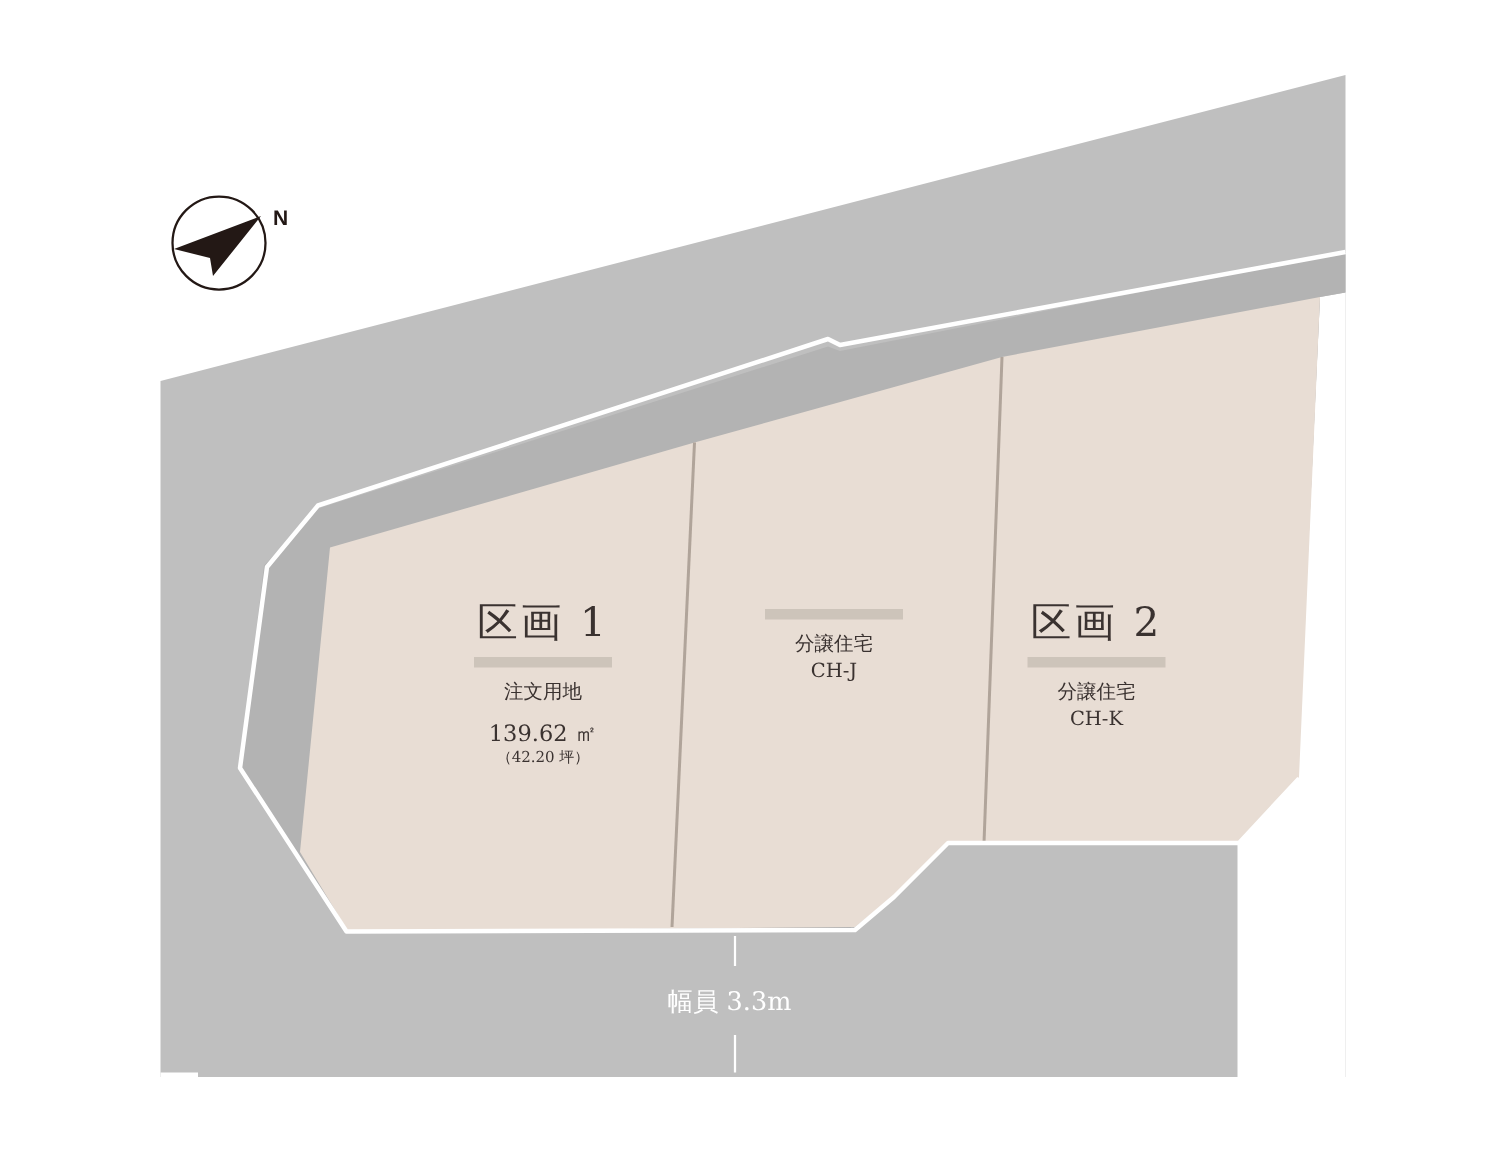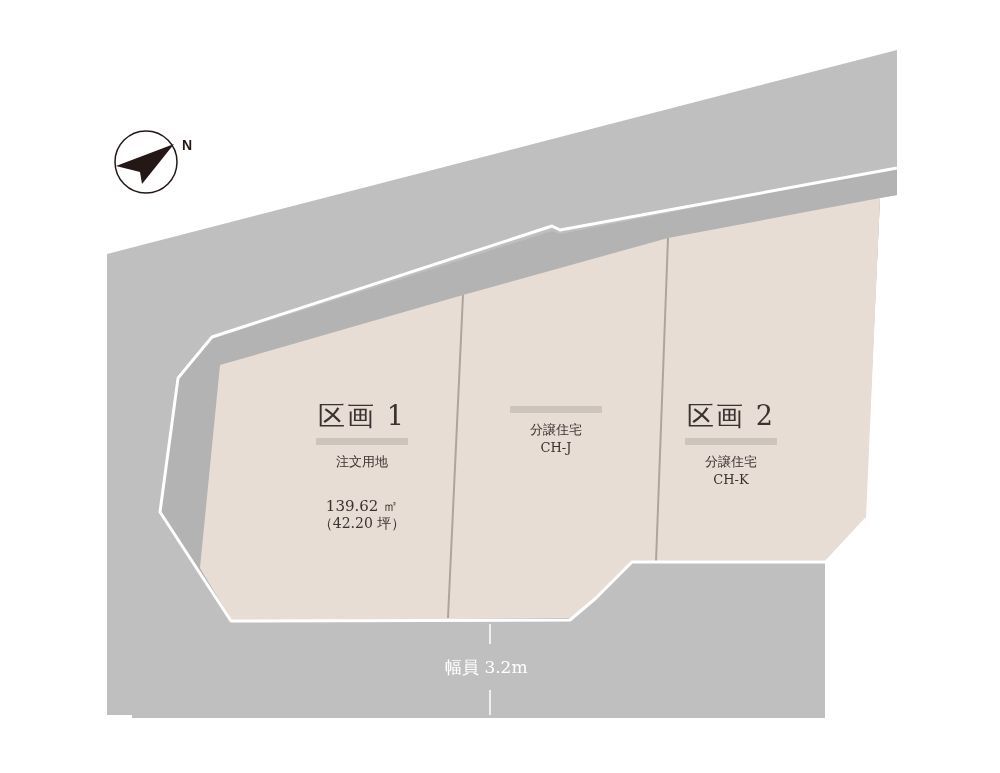--- a/index.html
+++ b/index.html
@@ -2,21 +2,21 @@
 <html><head>
   <meta charset="utf-8">
   <style>
     html, body { margin: 0; padding: 0; background: #ffffff; }
     body { width: 1000px; height: 773px; position: relative; overflow: hidden; font-family: "DejaVu Serif", "Liberation Serif", serif; }
     #plan { position: absolute; left: 0; top: 0; width: 1000px; height: 773px; }
     .lot-label { position: absolute; text-align: center; color: #3a3230; }
     .lot-title { font-size: 27px; letter-spacing: 2px; line-height: 32px; }
     .lot-bar { height: 7px; background: #cdc4ba; margin: 6px auto 8px; }
     .lot-sub { font-size: 13px; line-height: 18px; color: #3a3230; }
-    .lot-area { font-size: 15px; line-height: 16px; color: #3a3230; margin-top: 27px; }
+    .lot-area { font-size: 15px; line-height: 16px; color: #3a3230; margin-top: 10px; }
     .road-label { position: absolute; left: 445px; top: 656px; width: 110px; color: #ffffff; font-size: 17px; text-align: left; }
     .compass { position: absolute; left: 110px; top: 126px; width: 96px; height: 70px; }
   </style>
 </head>
 <body>
 
 <svg id="plan" viewBox="0 0 1000 773" xmlns="http://www.w3.org/2000/svg">
 
   <polygon points="107,254 897,50 897,718 107,718" fill="#bfbfbf"></polygon>
 
@@ -44,29 +44,29 @@
     <polygon points="6,40 64,18 32,58 30,46" fill="#231815"></polygon>
     <text x="72" y="24" font-size="14" font-weight="bold" fill="#231815" font-family="Liberation Sans, sans-serif">N</text>
   </svg>
 </div>
 
 <div class="lot-label" style="left:306px; top:400px; width:112px;">
   <div class="lot-title">区画 1</div>
   <div class="lot-bar" style="width:92px;"></div>
   <div class="lot-sub">注文用地</div>
   <div class="lot-area">139.62 ㎡</div>
-  <div class="lot-sub" style="font-size:14px;">（42.20 坪）</div>
+  <div class="lot-sub" style="font-size:10px;">（42.20 坪）</div>
 </div>
 
 <div class="lot-label" style="left:500px; top:400px; width:112px;">
   <div class="lot-bar" style="width:92px;"></div>
   <div class="lot-sub">分譲住宅</div>
   <div class="lot-sub">CH-J</div>
 </div>
 
 <div class="lot-label" style="left:675px; top:400px; width:112px;">
   <div class="lot-title">区画 2</div>
   <div class="lot-bar" style="width:92px;"></div>
   <div class="lot-sub">分譲住宅</div>
   <div class="lot-sub">CH-K</div>
 </div>
 
-<div class="road-label">幅員 3.2m</div>
+<div class="road-label">幅員 3.3m</div>
 
 </body></html>

